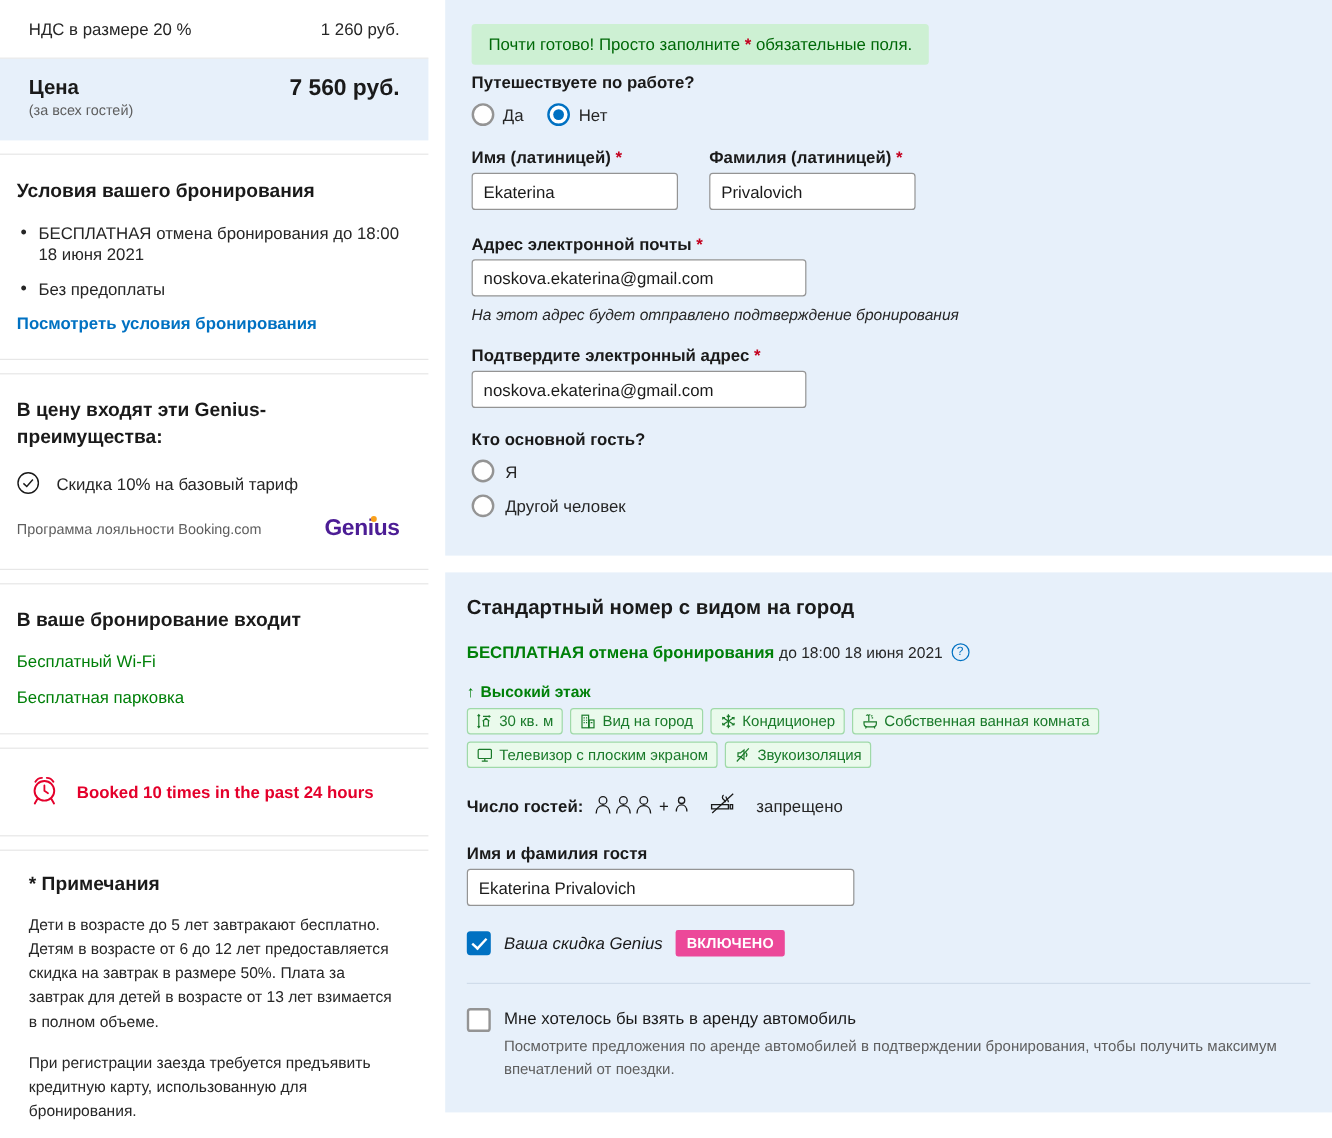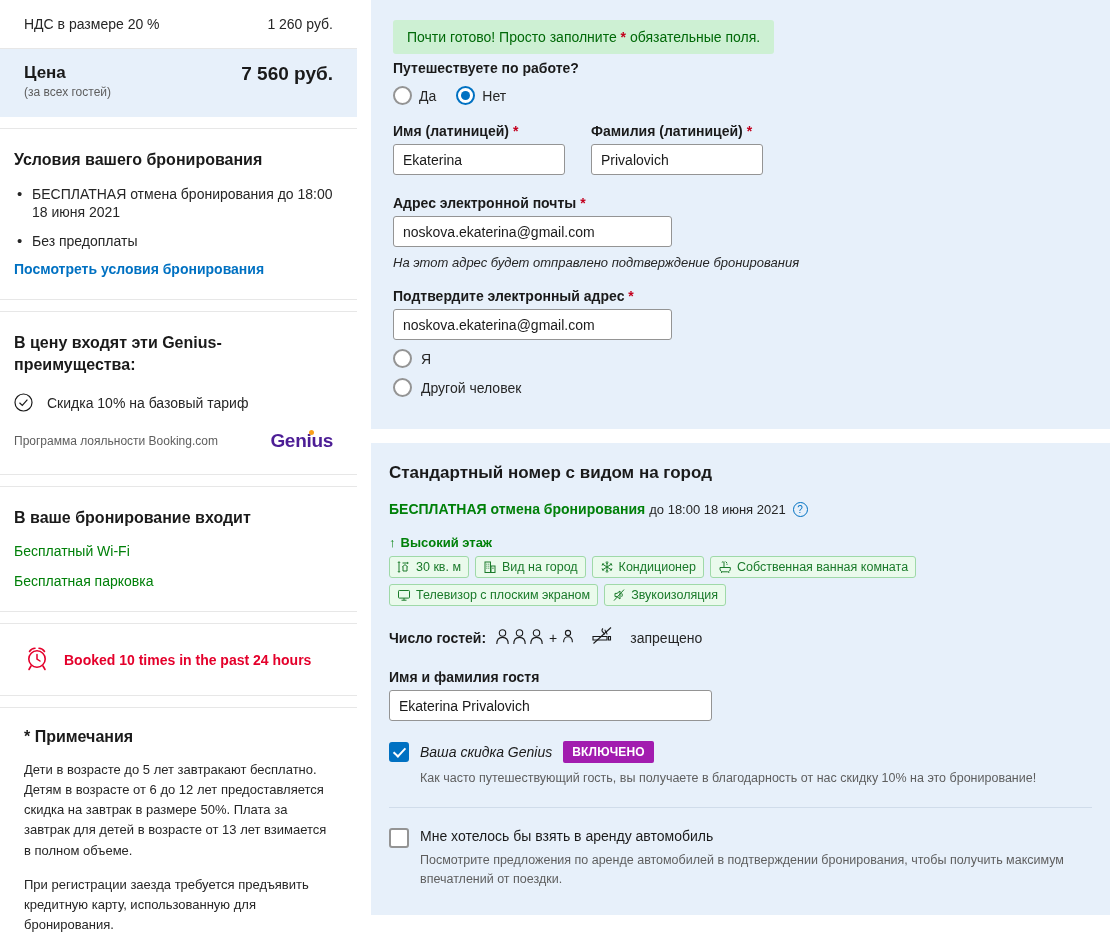--- a/index.html
+++ b/index.html
@@ -128,21 +128,21 @@
   .cbox {
     width: 20px; height: 20px; flex: 0 0 20px; border-radius: 3px;
     border: 2px solid #949494; background: #fff;
   }
   .cbox.on { background: #0071c2; border-color: #0071c2; position: relative; }
   .cbox.on::after {
     content: ""; position: absolute; left: 5px; top: 1px;
     width: 5px; height: 10px; border: solid #fff; border-width: 0 2px 2px 0; transform: rotate(43deg);
   }
   .gen-check-label { font-size: 14px; color: #1a1a1a; font-style: italic; }
-  .badge-on { background: #a21caf; color: #fff; font-size: 12px; font-weight: bold; padding: 4px 9px; border-radius: 2px; letter-spacing: .2px; }
+  .badge-on { background: #ec4899; color: #fff; font-size: 12px; font-weight: bold; padding: 4px 9px; border-radius: 2px; letter-spacing: .2px; }
   .gen-sub { font-size: 12.5px; color: #5e5e5e; margin-top: 8px; margin-left: 31px; }
 
   .divider { height: 1px; background: #d0dcea; margin: 22px 0 0 0; }
 
   .car-row { display: flex; align-items: flex-start; gap: 11px; margin-top: 20px; }
   .car-label { font-size: 14px; color: #1a1a1a; }
   .car-sub { font-size: 12.5px; color: #5e5e5e; margin-top: 7px; line-height: 1.5; max-width: 680px; }
 </style>
 </head>
 <body>
@@ -254,20 +254,21 @@
         <label class="flabel"><span>Адрес электронной почты</span> <span class="req-star">*</span></label>
         <input class="finput w-email" value="noskova.ekaterina@gmail.com" style="">
         <div class="hint">На этот адрес будет отправлено подтверждение бронирования</div>
       </div>
 
       <div class="fgroup" style="margin-top:12px">
         <label class="flabel"><span>Подтвердите электронный адрес</span> <span class="req-star">*</span></label>
         <input class="finput w-email" value="noskova.ekaterina@gmail.com" style="">
       </div>
 
+      <label class="flabel who-label">Кто основной гость?</label>
       <div class="radio-col">
         <div class="ritem">
           <span class="radio"></span>
           <span class="rlabel">Я</span>
         </div>
         <div class="ritem">
           <span class="radio"></span>
           <span class="rlabel">Другой человек</span>
         </div>
       </div>
@@ -395,21 +396,20 @@
       <div class="fgroup">
         <label class="flabel guest-name-label">Имя и фамилия гостя</label>
         <input class="finput w-guest" value="Ekaterina Privalovich" style="">
       </div>
 
       <div class="gen-check-row">
         <span class="cbox on"></span>
         <span class="gen-check-label">Ваша скидка Genius</span>
         <span class="badge-on">ВКЛЮЧЕНО</span>
       </div>
-      <div class="gen-sub">Как часто путешествующий гость, вы получаете в благодарность от нас скидку 10% на это бронирование!</div>
 
       <div class="divider"></div>
 
       <div class="car-row">
         <span class="cbox"></span>
         <div>
           <div class="car-label">Мне хотелось бы взять в аренду автомобиль</div>
           <div class="car-sub">Посмотрите предложения по аренде автомобилей в подтверждении бронирования, чтобы получить максимум впечатлений от поездки.</div>
         </div>
       </div>

